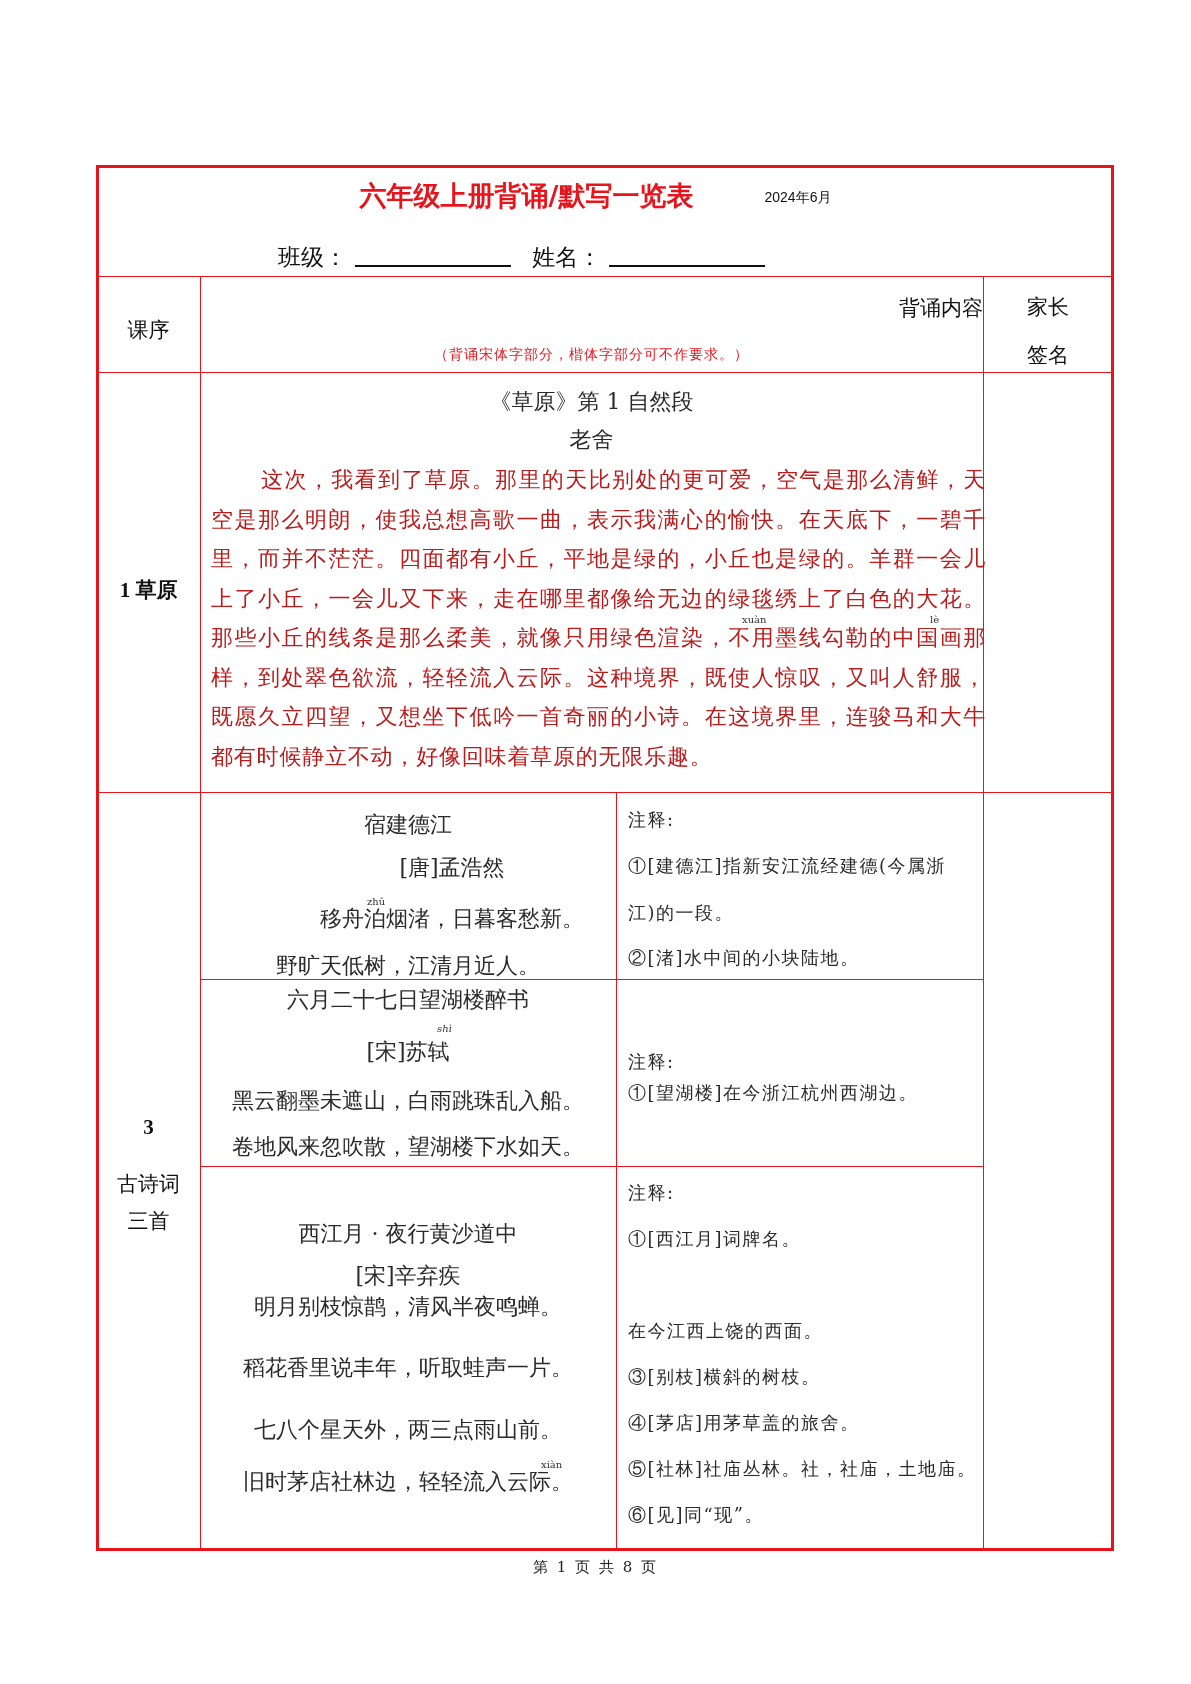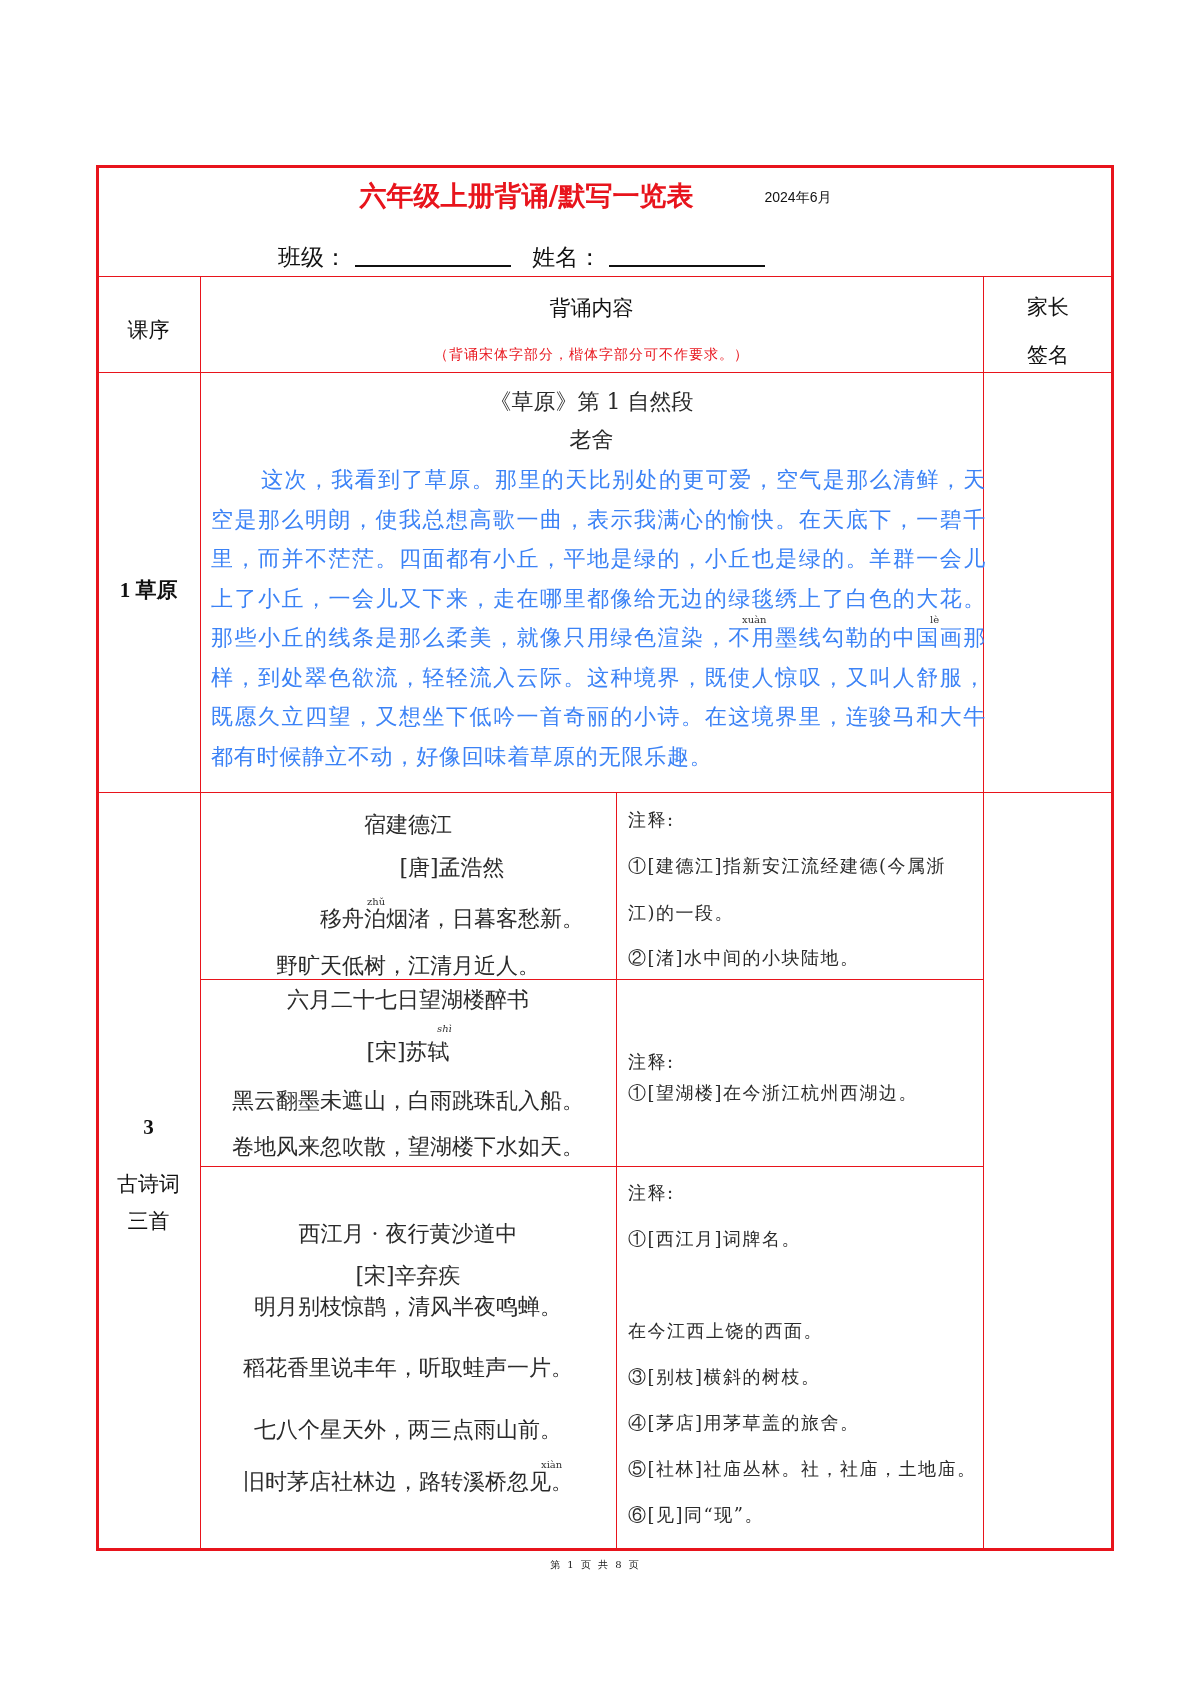--- a/index.html
+++ b/index.html
@@ -17,27 +17,27 @@
   .title .d { font-family: "Liberation Sans", sans-serif; font-size: 14px; color: #111;
               margin-left: 66px; vertical-align: 3px; }
   .classline { top: 242px; left: 278px; font-size: 23px; color: #111; }
   .uline { display: inline-block; border-bottom: 2px solid #111; width: 156px; height: 20px;
            vertical-align: -2px; margin: 0 14px 0 8px; }
   .hdr { font-family: "DejaVu Sans", "Liberation Sans", sans-serif; font-size: 21px; color: #111; }
   .hint { font-size: 14px; color: #e8141c; letter-spacing: 1px; }
   .center { text-align: center; }
   .body18 { font-size: 22px; color: #2a2a2a; }
   .para { position: absolute; left: 211px; width: 775px; top: 460px; font-size: 22px;
-          line-height: 39.5px; color: #3b82f6; text-indent: 50px; letter-spacing: 0.8px;
+          line-height: 39.5px; color: #b91c1c; text-indent: 50px; letter-spacing: 0.8px;
           text-align: justify; }
   .note { font-size: 18px; color: #2a2a2a; letter-spacing: 1.5px; }
   .lesson { font-family: "Liberation Serif", serif; font-weight: bold; font-size: 21px; color: #111; }
   .lesson3 { font-family: "DejaVu Sans", "Liberation Sans", sans-serif; font-size: 21px; color: #111; }
   .pinyin { font-size: 10px; color: #333; position: absolute; font-family: "DejaVu Serif", serif; }
-  .footer { top: 1558px; left: 0; width: 1191px; text-align: center; font-size: 10px; color: #222; letter-spacing: 2px; }
+  .footer { top: 1558px; left: 0; width: 1191px; text-align: center; font-size: 15px; color: #222; letter-spacing: 2px; }
 </style>
 </head>
 <body>
 
 <div class="page">
 
   <div class="frame"></div>
 
   <div class="abs title">
     <span class="t">六年级上册背诵/默写一览表</span>
@@ -51,21 +51,21 @@
   <div class="hline" style="left:97px;width:1016px;top:276px;"></div>
   <div class="hline" style="left:97px;width:1016px;top:372px;"></div>
   <div class="hline" style="left:97px;width:1016px;top:792px;"></div>
   <div class="hline" style="left:200px;width:784px;top:979px;"></div>
   <div class="hline" style="left:200px;width:784px;top:1166px;"></div>
   <div class="vline" style="left:200px;top:277px;height:1272px;"></div>
   <div class="vline" style="left:983px;top:277px;height:1272px;"></div>
   <div class="vline" style="left:616px;top:793px;height:756px;"></div>
 
   <div class="abs hdr center" style="left:97px;width:103px;top:316px;">课序</div>
-  <div class="abs hdr center" style="left:200px;width:783px;top:294px;">背诵内容</div>
+  <div class="abs hdr center" style="left:200px;width:783px;top:294px;text-align:right;">背诵内容</div>
   <div class="abs hint center" style="left:200px;width:783px;top:346px;">（背诵宋体字部分，楷体字部分可不作要求。）</div>
   <div class="abs hdr center" style="left:984px;width:128px;top:293px;">家长</div>
   <div class="abs hdr center" style="left:984px;width:128px;top:341px;">签名</div>
 
   <div class="abs lesson center" style="left:97px;width:103px;top:576px;">1 草原</div>
   <div class="abs body18 center" style="left:200px;width:783px;top:387px;">《草原》第 1 自然段</div>
   <div class="abs body18 center" style="left:200px;width:783px;top:425px;">老舍</div>
   <div class="para">这次，我看到了草原。那里的天比别处的更可爱，空气是那么清鲜，天空是那么明朗，使我总想高歌一曲，表示我满心的愉快。在天底下，一碧千里，而并不茫茫。四面都有小丘，平地是绿的，小丘也是绿的。羊群一会儿上了小丘，一会儿又下来，走在哪里都像给无边的绿毯绣上了白色的大花。那些小丘的线条是那么柔美，就像只用绿色渲染，不用墨线勾勒的中国画那样，到处翠色欲流，轻轻流入云际。这种境界，既使人惊叹，又叫人舒服，既愿久立四望，又想坐下低吟一首奇丽的小诗。在这境界里，连骏马和大牛都有时候静立不动，好像回味着草原的无限乐趣。</div>
   <div class="pinyin" style="left:742px;top:614px;">xuàn</div>
   <div class="pinyin" style="left:930px;top:614px;">lè</div>
@@ -93,21 +93,21 @@
   <div class="abs body18 center" style="left:200px;width:416px;top:1132px;">卷地风来忽吹散，望湖楼下水如天。</div>
   <div class="abs note" style="left:628px;top:1050px;">注释:</div>
   <div class="abs note" style="left:628px;top:1081px;">①[望湖楼]在今浙江杭州西湖边。</div>
 
   <div class="abs body18 center" style="left:200px;width:416px;top:1219px;">西江月 · 夜行黄沙道中</div>
   <div class="abs body18 center" style="left:200px;width:416px;top:1261px;">[宋]辛弃疾</div>
   <div class="abs body18 center" style="left:200px;width:416px;top:1292px;">明月别枝惊鹊，清风半夜鸣蝉。</div>
   <div class="abs body18 center" style="left:200px;width:416px;top:1353px;">稻花香里说丰年，听取蛙声一片。</div>
   <div class="abs body18 center" style="left:200px;width:416px;top:1415px;">七八个星天外，两三点雨山前。</div>
   <div class="pinyin" style="left:541px;top:1459px;">xiàn</div>
-  <div class="abs body18 center" style="left:200px;width:416px;top:1467px;">旧时茅店社林边，路转溪桥忽见。</div>
+  <div class="abs body18 center" style="left:200px;width:416px;top:1467px;">旧时茅店社林边，轻轻流入云际。</div>
   <div class="abs note" style="left:628px;top:1181px;">注释:</div>
   <div class="abs note" style="left:628px;top:1227px;">①[西江月]词牌名。</div>
   <div class="abs note" style="left:628px;top:1319px;">在今江西上饶的西面。</div>
   <div class="abs note" style="left:628px;top:1365px;">③[别枝]横斜的树枝。</div>
   <div class="abs note" style="left:628px;top:1411px;">④[茅店]用茅草盖的旅舍。</div>
   <div class="abs note" style="left:628px;top:1457px;">⑤[社林]社庙丛林。社，社庙，土地庙。</div>
   <div class="abs note" style="left:628px;top:1503px;">⑥[见]同“现”。</div>
 
   <div class="abs footer">第 1 页 共 8 页</div>
 </div>

